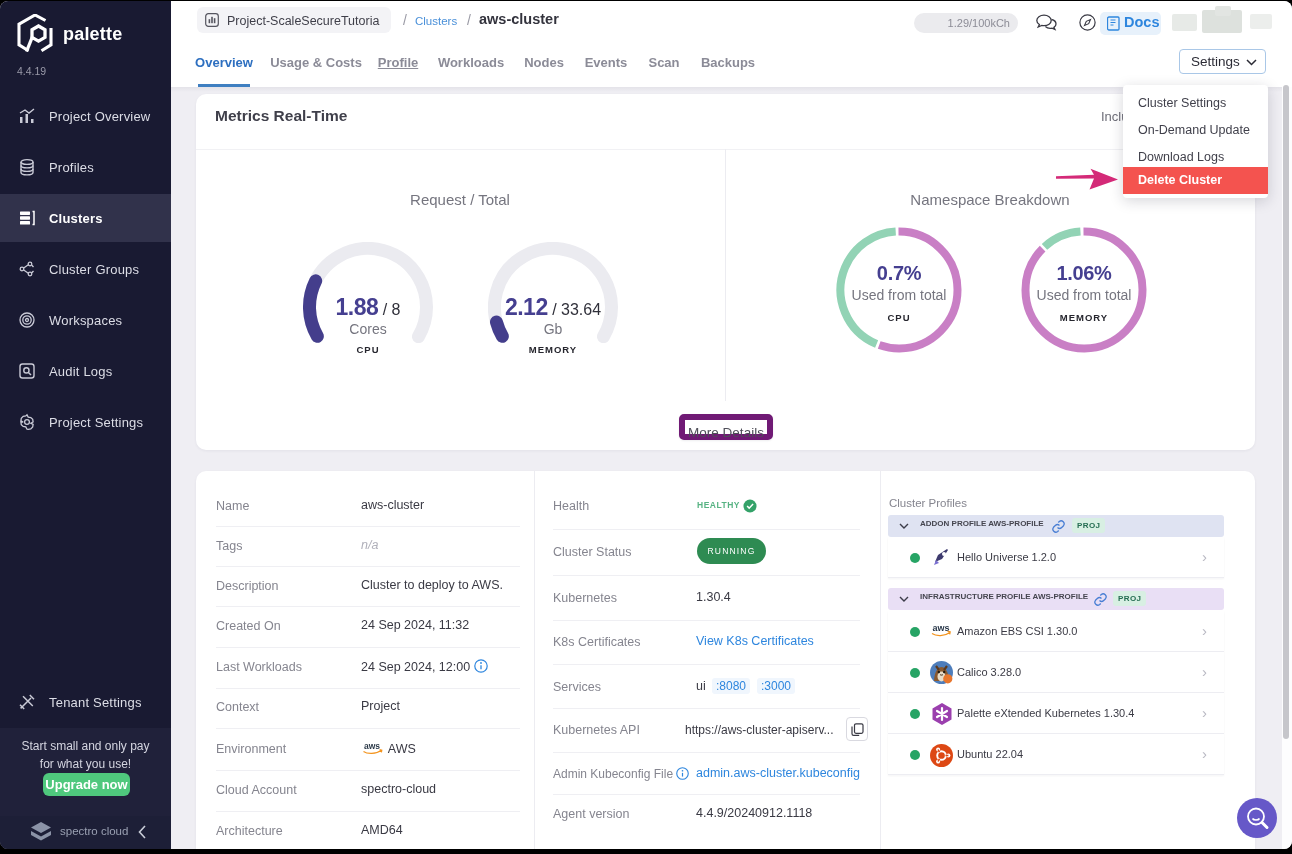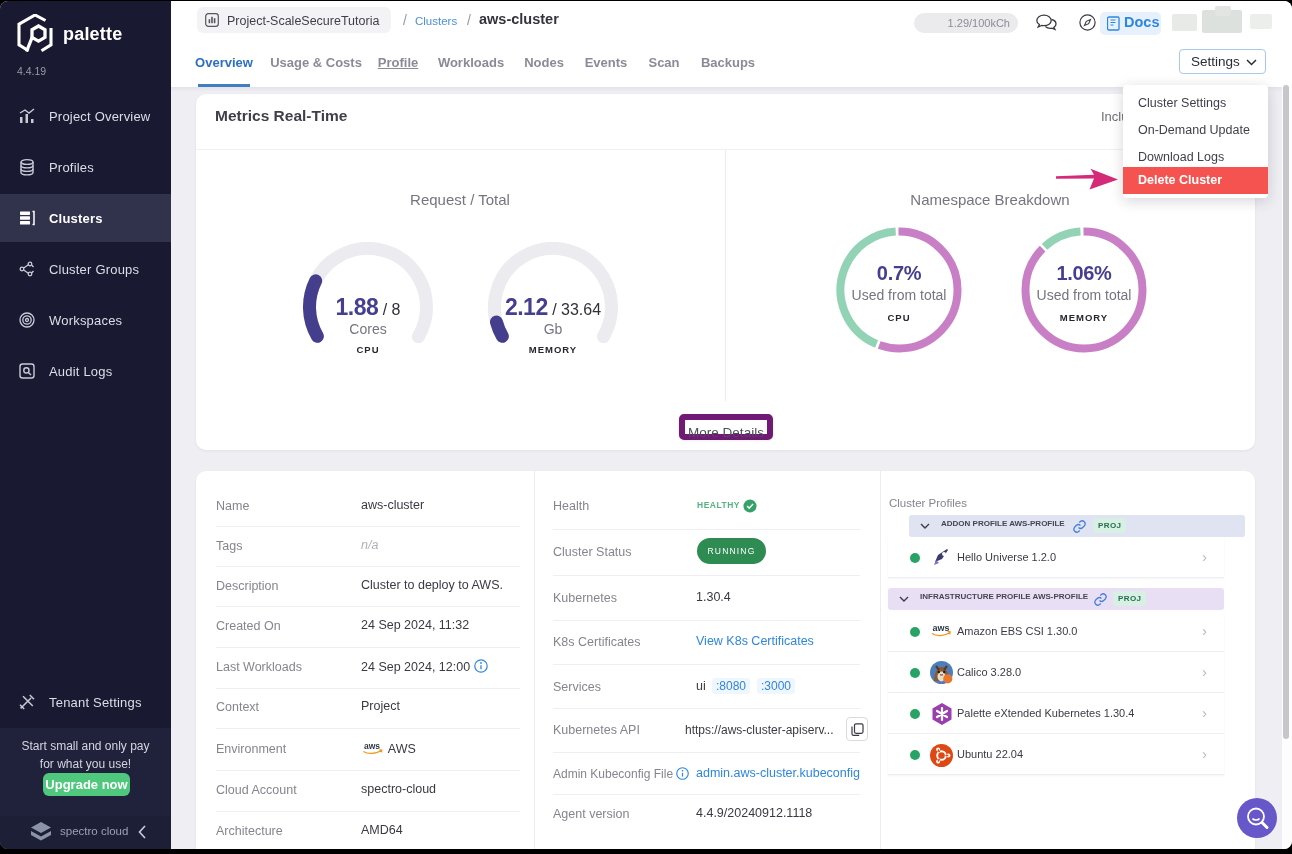--- a/index.html
+++ b/index.html
@@ -124,20 +124,27 @@
         </svg>
         <span class="lbl">Workspaces</span>
       </div>
     <div class="navrow" style="top:346px;">
         <svg class="ic" viewBox="0 0 18 18">
           <rect x="2" y="2" width="14" height="14" rx="2.5" stroke="#c9cad6" stroke-width="1.4" fill="none"></rect>
           <circle cx="8.4" cy="8.4" r="2.6" stroke="#c9cad6" stroke-width="1.4" fill="none"></circle>
           <path d="M10.4 10.4 13 13" stroke="#c9cad6" stroke-width="1.4"></path>
         </svg>
         <span class="lbl">Audit Logs</span>
+      </div>
+    <div class="navrow" style="top:397px;">
+        <svg class="ic" viewBox="0 0 18 18">
+          <path d="M9 1.8l1.2 2.3 2.6.4 1.9 1.9.4 2.6-2.3 1.2v0l2.3 1.2-.4 2.6-1.9 1.9-2.6.4L9 16.2l-1.2-2.3-2.6-.4-1.9-1.9-.4-2.6L5.2 9 2.9 7.8l.4-2.6 1.9-1.9 2.6-.4z" fill="none" stroke="#c9cad6" stroke-width="1.3"></path>
+          <circle cx="9" cy="9" r="2.4" fill="none" stroke="#c9cad6" stroke-width="1.3"></circle>
+        </svg>
+        <span class="lbl">Project Settings</span>
       </div>
 
     <div class="navrow" style="top:677px;">
         <svg class="ic" viewBox="0 0 18 18">
           <g stroke="#c9cad6" stroke-width="1.5" fill="none">
             <path d="M3.5 14.5 13 5M5 3.2l9.8 9.8"></path>
             <path d="M2 11.8 6.2 16M11.8 2 16 6.2M2.6 15.4l1-1"></path>
           </g>
         </svg>
         <span class="lbl">Tenant Settings</span>
@@ -332,21 +339,21 @@
       <div class="dv" style="left:500px; top:335px;">4.4.9/20240912.1118</div>
     <div class="sep" style="left:357px; top:58px;  width:307px;"></div>
     <div class="sep" style="left:357px; top:104px; width:307px;"></div>
     <div class="sep" style="left:357px; top:149px; width:307px;"></div>
     <div class="sep" style="left:357px; top:193px; width:307px;"></div>
     <div class="sep" style="left:357px; top:237px; width:307px;"></div>
     <div class="sep" style="left:357px; top:281px; width:307px;"></div>
     <div class="sep" style="left:357px; top:323px; width:307px;"></div>
 
     <div class="dl" style="left:693px; top:26px; font-size:11.5px;">Cluster Profiles</div>
-    <div class="phead" style="top:44px; background:#dfe3f2;margin-left:21px;">
+    <div class="phead" style="top:44px; background:#dfe3f2;">
       <svg style="position:absolute; left:11px; top:8px;" width="10" height="7" viewBox="0 0 10 7">
           <path d="M1 1l4 4 4-4" fill="none" stroke="#3c3c49" stroke-width="1.4"></path>
         </svg>
       <span style="position:absolute; left:32px; top:4px;">ADDON PROFILE AWS-PROFILE</span>
       <svg style="position:absolute; left:164px; top:5px;" width="13" height="13" viewBox="0 0 13 13">
           <g fill="none" stroke="#4a7fd4" stroke-width="1.3">
             <path d="M5.5 7.5 a3 3 0 0 0 4.2 0 l1.8-1.8 a3 3 0 0 0-4.2-4.2 l-1 1"></path>
             <path d="M7.5 5.5 a3 3 0 0 0-4.2 0 L1.5 7.3 a3 3 0 0 0 4.2 4.2 l1-1"></path>
           </g>
         </svg>

